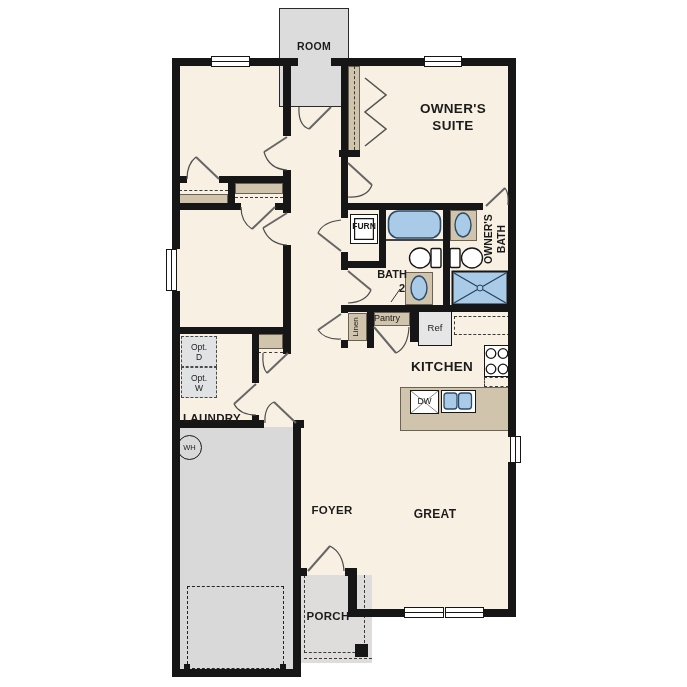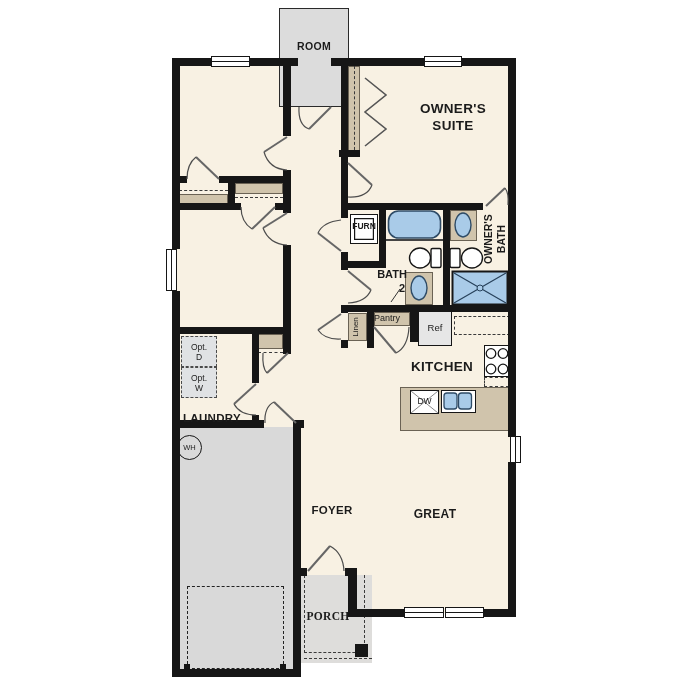--- a/index.html
+++ b/index.html
@@ -226,15 +226,15 @@
   <div class="lbl rot" style="left:341px;top:321px;width:32px;height:12px;font-size:8px;">Linen</div>
   <div class="lbl" style="left:374px;top:313px;width:16px;font-size:9px;">Pantry</div>
   <div class="lbl" style="left:418px;top:322px;width:34px;font-size:9.5px;">Ref</div>
   <div class="lbl room" style="left:402px;top:358px;width:80px;font-size:13.5px;">KITCHEN</div>
   <div class="lbl" style="left:410px;top:396px;width:29px;font-size:8.5px;">DW</div>
   <div class="lbl med" style="left:173px;top:404px;width:78px;margin-top:8px;">LAUNDRY</div>
   <div class="lbl med" style="left:301px;top:504px;width:62px;">FOYER</div>
   <div class="lbl room" style="left:375px;top:506px;width:120px;font-size:12px;">
     <span style="display:block;">GREAT</span>
   </div>
-  <div class="lbl med" style="left:297px;top:610px;width:62px;font-family:Liberation Serif, serif;">PORCH</div>
+  <div class="lbl med" style="left:297px;top:610px;width:62px;">PORCH</div>
 
 </div>
 
 </body></html>

